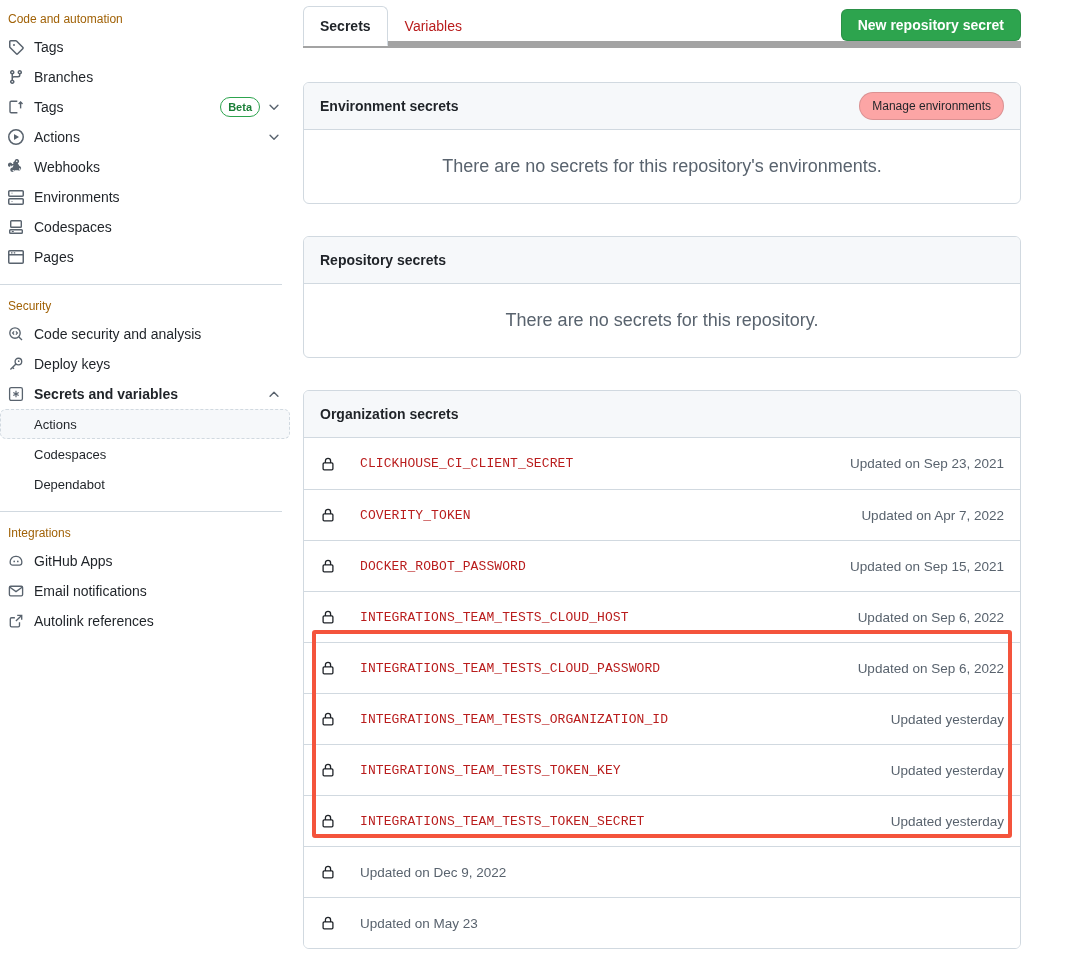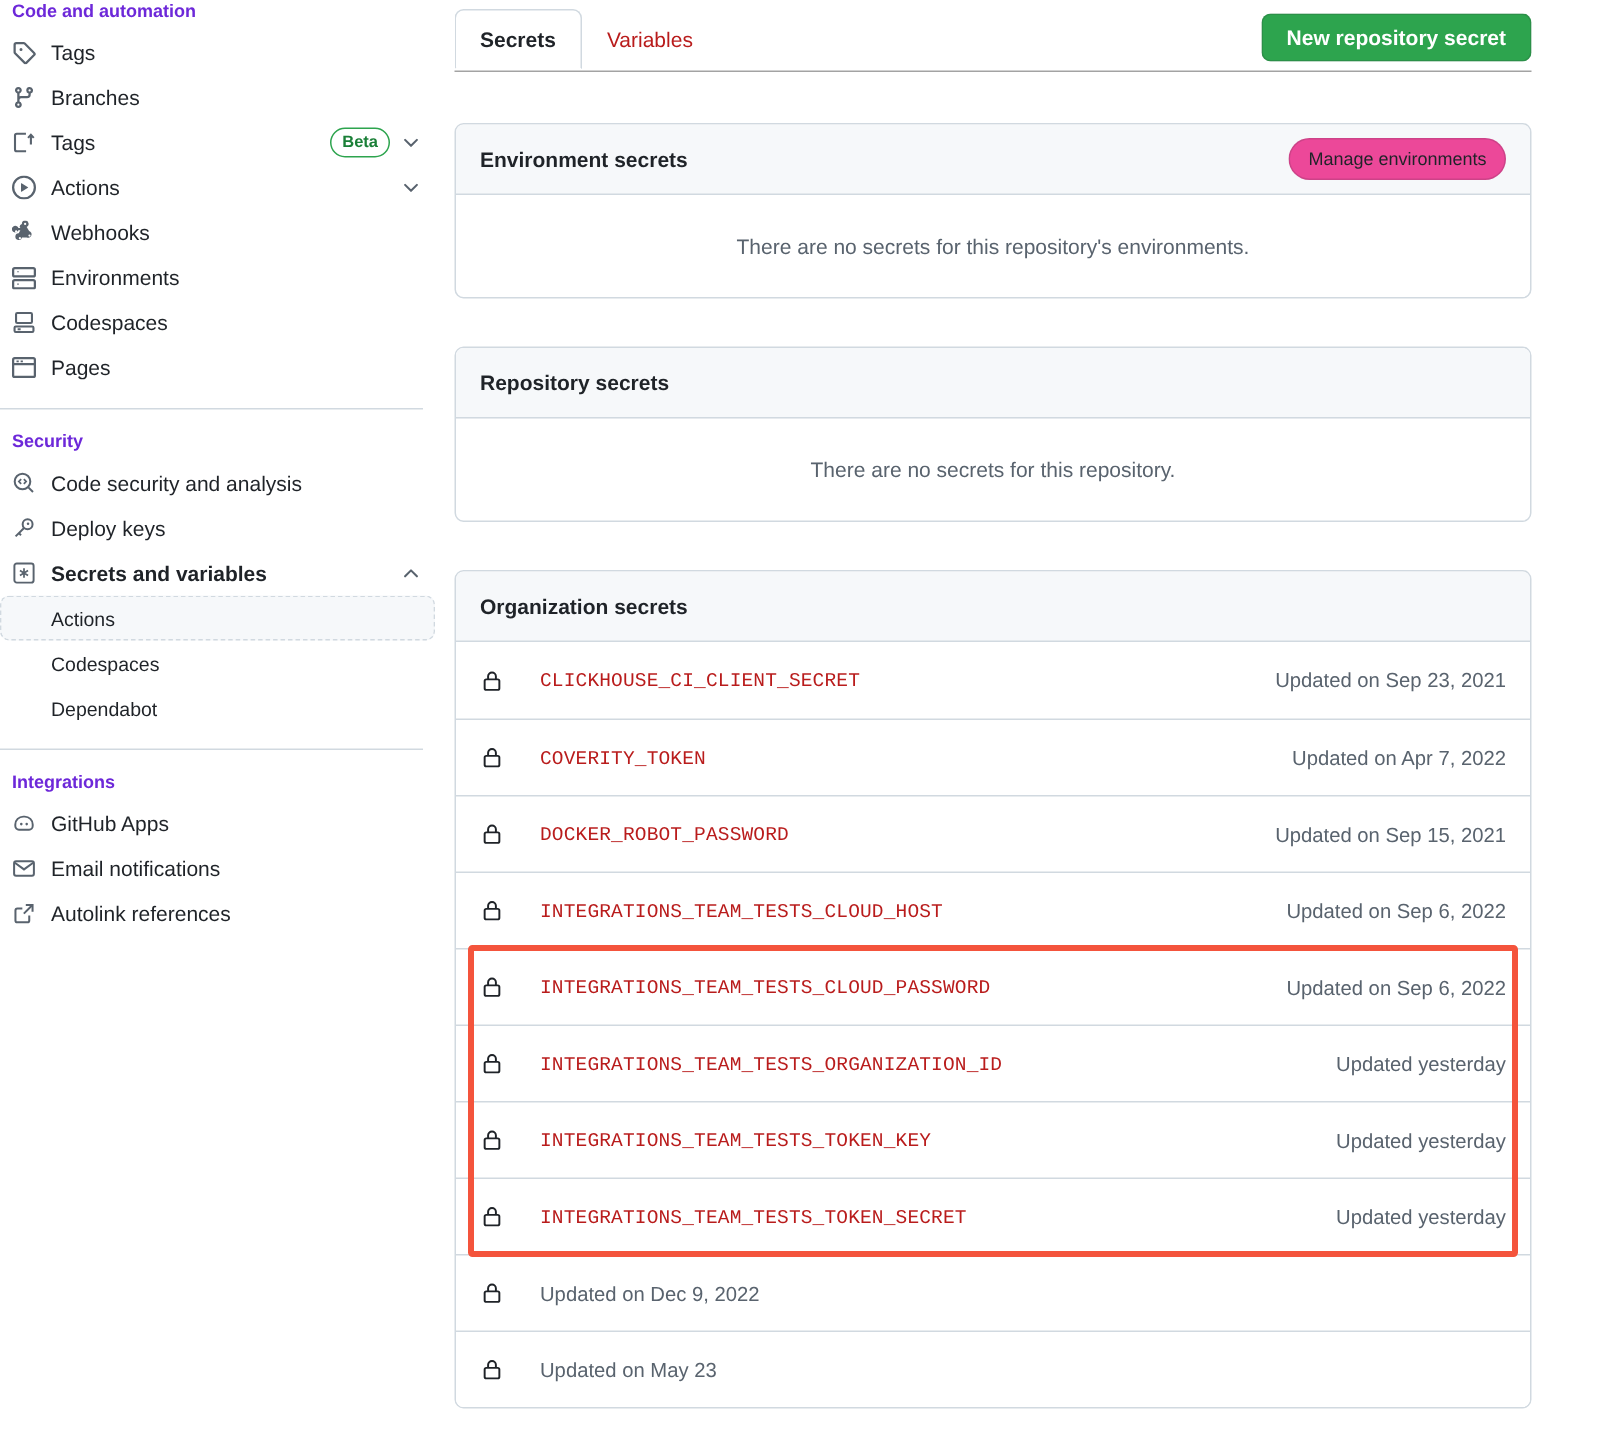--- a/index.html
+++ b/index.html
@@ -17,24 +17,24 @@
 
   
   .sidebar {
     position: absolute;
     left: 0; top: 0;
     width: 290px;
     padding: 0;
   }
   .nav-section-title {
     font-size: 12px;
-    font-weight: 700;
-    color: #6d28d9;
+    font-weight: 400;
+    color: #a16207;
     padding: 0 8px;
-    margin: 0 0 6px 0;
+    margin: 12px 0 6px 0;
     letter-spacing: 0;
   }
   .nav-item {
     display: flex;
     align-items: center;
     height: 30px;
     padding: 0 8px;
     border-radius: 6px;
     font-size: 14px;
     color: #1f2328;
@@ -102,21 +102,21 @@
     left: 303px; top: 0;
     width: 718px;
   }
 
   
   .tabbar {
     position: relative;
     height: 48px;
     display: flex;
     align-items: flex-start;
-    border-bottom: 1px solid #a3a3a3;
+    border-bottom: 7px solid #a3a3a3;
     margin-bottom: 0;
   }
   .tab {
     font-size: 14px;
     color: #b91c1c;
     padding: 9px 16px;
     margin-top: 6px;
     cursor: pointer;
     border: 1px solid transparent;
     border-radius: 6px 6px 0 0;
@@ -162,34 +162,34 @@
     align-items: center;
     justify-content: space-between;
     padding: 0 16px;
   }
   .panel-title {
     font-size: 14px;
     font-weight: 600;
     color: #1f2328;
   }
   .btn-secondary {
-    background: #ec4899;
+    background: #fca5a5;
     border: 1px solid rgba(31,35,40,0.15);
     border-radius: 14px;
     font-size: 12px;
     color: #1f2328;
     height: 28px;
     padding: 0 12px;
     line-height: 26px;
     cursor: pointer;
     white-space: nowrap;
   }
   .panel-empty {
     text-align: center;
-    font-size: 14px;
+    font-size: 18px;
     color: #59636e;
     padding: 26px 16px;
   }
 
   
   .secret-row {
     display: flex;
     align-items: center;
     height: 51px;
     padding: 0 16px;

